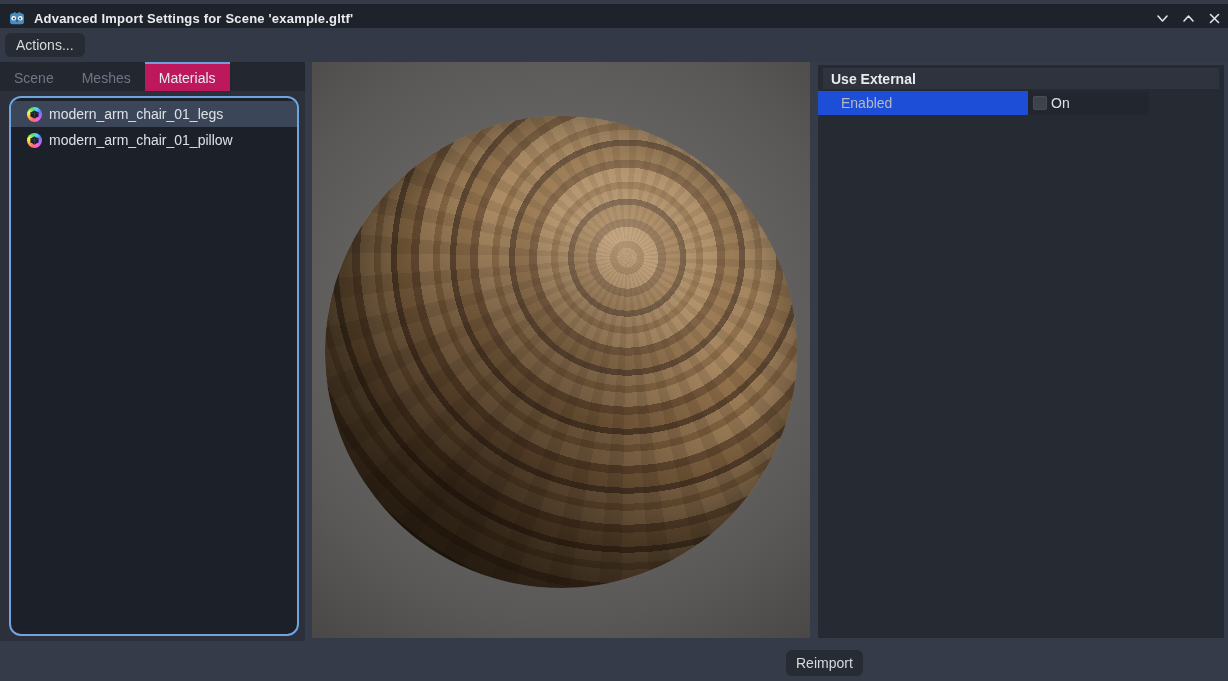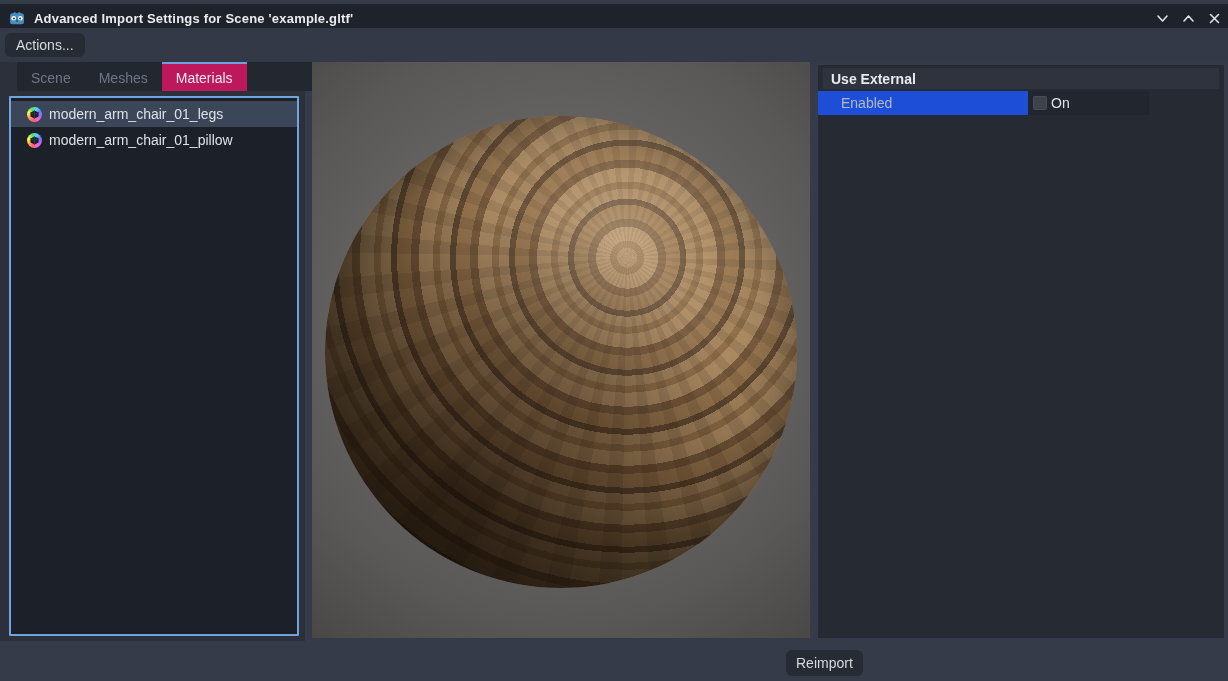--- a/index.html
+++ b/index.html
@@ -46,35 +46,35 @@
   }
 
   
   .left-pane {
     position: absolute; left: 0; top: 62px; width: 305px; height: 579px;
     background: #2b303b;
   }
   .tabbar {
     position: absolute; left: 0; top: 0; width: 305px; height: 29px;
     background: #23272f;
-    display: flex; align-items: stretch; margin-left: 17px;
+    display: flex; align-items: stretch;
   }
   .tab {
     padding: 0 14px; display: flex; align-items: center;
     font-size: 14px; color: #6f7787; cursor: pointer;
     border-top: 2px solid transparent;
   }
   .tab.active {
     background: #be185d; color: #e6e9ed;
     border-top: 2px solid #6fa0dc;
   }
   .list-panel {
     position: absolute; left: 9px; top: 34px; width: 290px; height: 540px;
     background: #1c2129;
-    border: 2px solid #71a3df; border-radius: 1px;
+    border: 2px solid #71a3df; border-radius: 12px;
     padding-top: 3px;
     overflow: hidden;
   }
   .list-item {
     height: 26px; display: flex; align-items: center;
     padding-left: 16px; gap: 7px;
     font-size: 14px; color: #dce0e7; cursor: pointer;
     white-space: nowrap;
   }
   .list-item.selected { background: #3b4759; }

